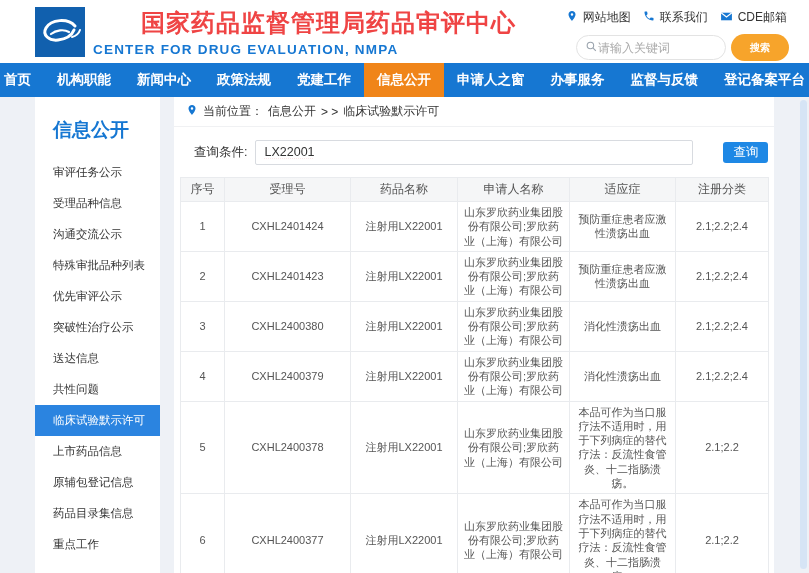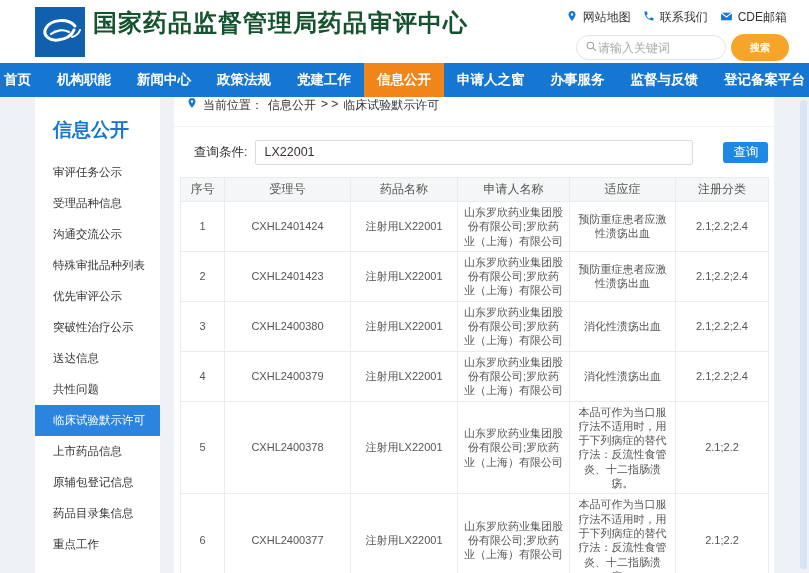--- a/index.html
+++ b/index.html
@@ -7,21 +7,21 @@
   body {
     position:relative;
     font-family:"Liberation Sans","DejaVu Sans",sans-serif;
     background:var(--page-bg,#eef1f6);
   }
 
   
   .site-header { position:absolute; left:0; top:0; width:809px; height:63px; background:#fff; z-index:3; }
   .logo { position:absolute; left:35px; top:7px; width:50px; height:50px; }
   .titles { position:absolute; left:93px; top:7px; }
-  .t-cn { font-size:24px; font-weight:bold; color:#14532d; letter-spacing:1px; white-space:nowrap; }
+  .t-cn { font-size:24px; font-weight:bold; color:#ef4444; letter-spacing:1px; white-space:nowrap;margin-left:48px; }
   .t-en { margin-top:3px; font-size:13.5px; font-weight:bold; letter-spacing:1.2px; color:var(--link-blue,#1677d2); white-space:nowrap; }
   .quick-links { position:absolute; right:22px; top:9px; display:flex; gap:12px; align-items:center; }
   .ql { display:flex; align-items:center; gap:5px; font-size:12px; color:#333; cursor:pointer; }
   .search-area { position:absolute; right:20px; top:34px; display:flex; align-items:center; }
   .search-box { display:flex; align-items:center; width:150px; height:25px; border:1px solid #e3e3e3; border-radius:13px; background:#fff; padding:0 8px; }
   .search-box input { border:none; outline:none; width:110px; font-size:12px; color:#333; background:transparent; font-family:inherit; }
   .search-box input::placeholder { color:#aaa; }
   .search-btn { margin-left:5px; width:58px; height:27px; border:none; border-radius:14px; background:var(--search-button-orange,#f7a42b); color:#fff; font-size:10px; font-weight:bold; cursor:pointer; font-family:inherit; }
 
   
@@ -31,21 +31,21 @@
   .nav-sep { width:1px; height:13px; background:rgba(255,255,255,.5); align-self:center; }
 
   
   .sidebar { position:absolute; left:35px; top:97px; width:125px; height:476px; background:#fff; padding-top:12px; }
   .sb-title { padding:8px 0 14px 18px; font-size:19px; font-weight:bold; color:var(--link-blue,#1677d2); }
   .sb-item { padding:8px 4px 8px 18px; font-size:11.5px; color:#333; cursor:pointer; white-space:nowrap; }
   .sb-item.active { background:var(--sidebar-active-blue,#2b84e0); color:#fff; }
 
   
   .content { position:absolute; left:174px; top:97px; width:600px; height:476px; background:#fff; }
-  .breadcrumb { height:30px; display:flex; align-items:flex-start; gap:5px; padding-left:12px; font-size:12px; color:#333; border-bottom:1px solid #f0f1f3; }
+  .breadcrumb { height:30px; display:flex; align-items:center; gap:5px; padding-left:12px; font-size:12px; color:#333; border-bottom:1px solid #f0f1f3; }
   .breadcrumb a { color:#333; text-decoration:none; cursor:pointer; }
   .query-row { height:50px; display:flex; align-items:center; padding-left:20px; }
   .query-label { font-size:12.5px; color:#333; margin-right:8px; white-space:nowrap; }
   .query-input { width:438px; height:25px; border:1px solid #d8dbe0; border-radius:2px; padding:0 8px; font-size:12.5px; color:#333; outline:none; font-family:inherit;
     text-decoration:underline dotted #e04646; text-underline-offset:3px; }
   .query-btn { margin-left:30px; width:45px; height:21px; border:none; border-radius:3px; background:var(--query-button-blue,#1e88e5); color:#fff; font-size:12.5px; cursor:pointer; font-family:inherit; }
 
   table.results { width:588px; margin:0 6px; border-collapse:collapse; table-layout:fixed; }
   .results th { height:20px; padding:3px 4px; background:var(--table-header-bg,#f5f6f7); border:1px solid var(--table-border,#e9ebee); font-size:12px; font-weight:normal; color:#555; }
   .results td { padding:3px 6px; border:1px solid var(--table-border,#e9ebee); font-size:11px; line-height:1.3; color:#555; text-align:center; vertical-align:middle; word-break:break-all; }
@@ -61,20 +61,21 @@
   <div class="logo">
     <svg viewBox="0 0 50 50" width="50" height="50">
       <rect width="50" height="50" fill="#1160ae"></rect>
       <path d="M40 19 C33 11 16 12 11 21 C7 28 14 34 23 33 C31 32 37 28 39 23" fill="none" stroke="#fff" stroke-width="3" stroke-linecap="round"></path>
       <path d="M16 27 C21 23 29 22 34 25" fill="none" stroke="#fff" stroke-width="2.2" stroke-linecap="round"></path>
       <path d="M37 30 C41 29 44 26 45 23" fill="none" stroke="#fff" stroke-width="2" stroke-linecap="round"></path>
     </svg>
   </div>
   <div class="titles">
     <div class="t-cn">国家药品监督管理局药品审评中心</div>
+    <div class="t-en">CENTER FOR DRUG EVALUATION, NMPA</div>
   </div>
   <div class="quick-links">
       <span class="ql">
         <span><svg viewBox="0 0 24 24" width="12" height="12">
             <path fill="#1677d2" d="M12 2C8 2 5 5 5 9c0 5 7 13 7 13s7-8 7-13c0-4-3-7-7-7zm0 9.5A2.5 2.5 0 1 1 12 6.5a2.5 2.5 0 0 1 0 5z"></path>
           </svg></span>
         <span>网站地图</span>
       </span>
       <span class="ql">
         <span><svg viewBox="0 0 24 24" width="12" height="12">

